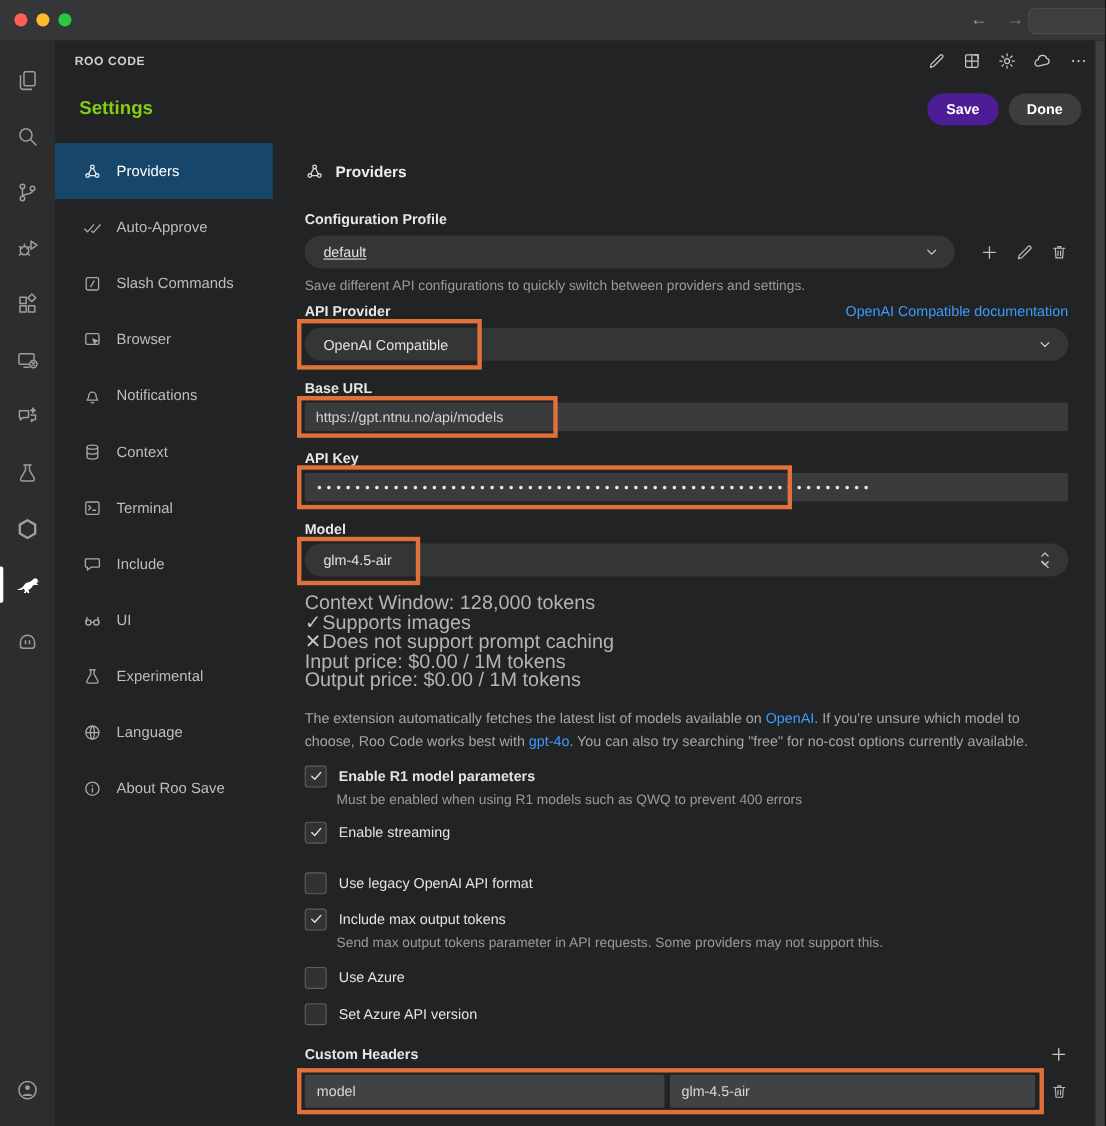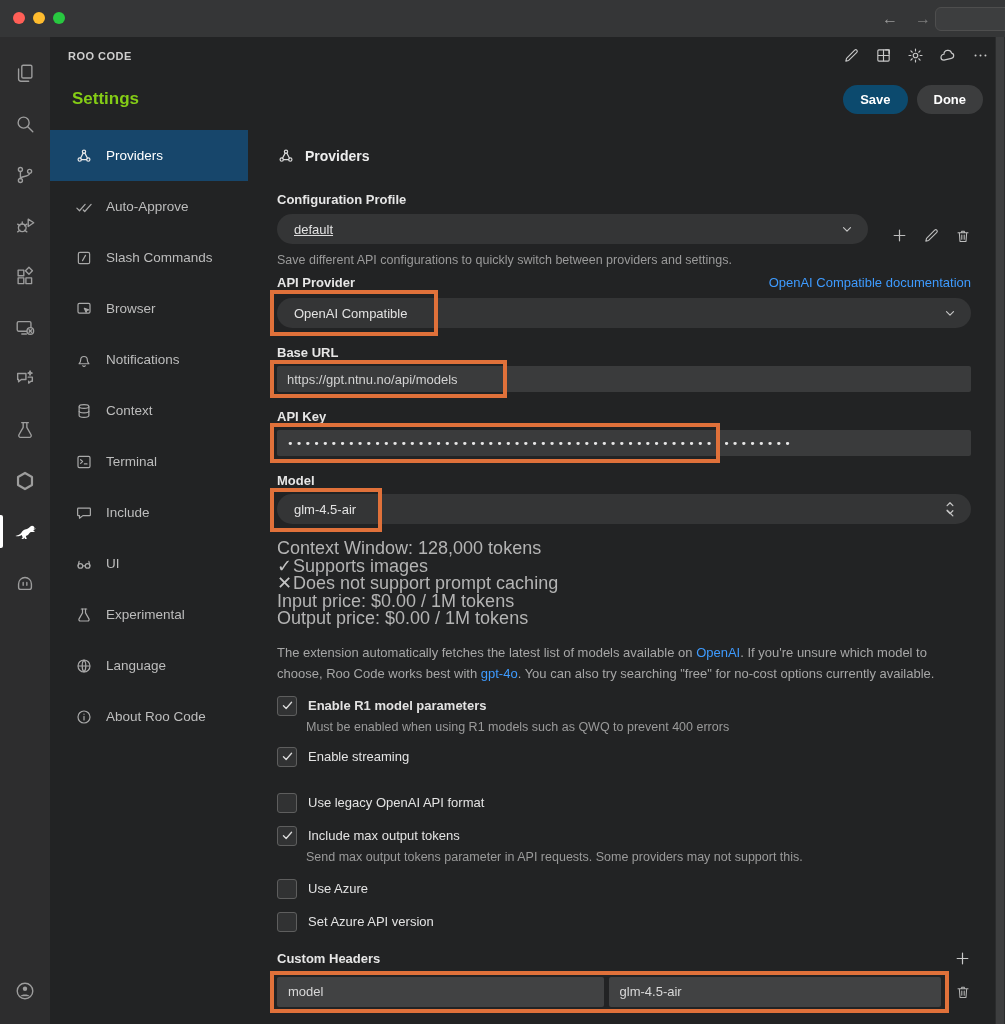--- a/index.html
+++ b/index.html
@@ -22,40 +22,40 @@
   
   .panel{position:absolute;left:50px;top:37px;right:0;bottom:0;background:#222324;display:flex;flex-direction:column;}
   .panel-hd{height:37px;display:flex;align-items:center;padding:0 16px 0 18px;flex:none;}
   .panel-title{font-size:11px;font-weight:700;letter-spacing:.5px;color:#cfcfcf;}
   .hd-icons{margin-left:auto;display:flex;gap:15px;color:#c8c8c8;}
   .hd-icons>*{cursor:pointer;}
   .settings-row{height:50px;display:flex;align-items:center;padding:0 22px;flex:none;}
   .settings-title{font-size:17px;font-weight:700;color:#84cc16;}
   .btns{margin-left:auto;display:flex;gap:9px;}
   .btn{height:29px;border-radius:15px;padding:0 17px;font-size:13px;font-weight:600;display:flex;align-items:center;color:#fff;border:none;cursor:pointer;}
-  .btn.save{background:#0c4a6e;}
+  .btn.save{background:#4c1d95;}
   .btn.done{background:#3c3d3e;}
   
   .body{flex:1;display:flex;min-height:0;}
   .nav{width:198px;flex:none;padding-top:6px;}
   .nav-item{height:51px;display:flex;align-items:center;gap:13px;padding-left:25px;color:#bdbdbd;font-size:13.5px;cursor:pointer;}
   .nav-item .nicon{color:#a9a9a9;flex:none;}
   .nav-item.active{background:#17466b;color:#fff;}
   .nav-item.active .nicon{color:#e9e9e9;}
   .content{flex:1;padding:23px 34px 0 29px;min-width:0;font-size:13px;}
   .sec-hd{display:flex;align-items:center;gap:10px;color:#ededed;font-weight:700;font-size:14px;margin-bottom:27px;}
   .flabel{font-size:13px;font-weight:700;color:#e6e6e6;margin-bottom:7px;}
   .frow{position:relative;}
   .pill-select{height:30px;background:#343536;border-radius:15px;display:flex;align-items:center;padding:0 14px 0 17px;color:#e2e2e2;font-size:13px;cursor:pointer;}
   .pill-select .sp{flex:1;}
   .ibox{height:26px;background:#3a3b3c;border-radius:2px;display:flex;align-items:center;padding:0 10px;color:#d2d2d2;font-size:13px;cursor:text;}
   .help{font-size:12.5px;color:#9a9a9a;margin-top:9px;}
   .label-link-row{display:flex;align-items:baseline;margin-top:8px;}
   .link{color:#3e9bff;cursor:pointer;font-size:13px;text-decoration:none;}
-  .cfg-row{display:flex;align-items:flex-end;gap:1px;text-decoration:underline;}
+  .cfg-row{display:flex;align-items:center;gap:1px;text-decoration:underline;}
   .cfg-icons{display:flex;align-items:center;gap:15px;margin-left:22px;color:#bdbdbd;}
   .cfg-icons>*{cursor:pointer;}
   .annot{position:absolute;border:4px solid #e0713a;pointer-events:none;z-index:6;}
   .dots{letter-spacing:2.1px;font-size:11px;color:#e8e8e8;font-family:"DejaVu Sans Mono",monospace;}
   .minfo{margin-top:16px;font-size:18px;color:#b4b4b4;line-height:17.5px;}
   .minfo .glyph{display:inline-block;width:16px;color:#c3c3c3;}
   .para{margin-top:14px;font-size:13px;color:#a6a6a6;line-height:21px;max-width:694px;}
   .cbrow{display:flex;align-items:center;gap:11px;color:#e3e3e3;font-size:13px;cursor:pointer;}
   .cb{width:18px;height:18px;border-radius:3px;background:#313233;border:1px solid #5e5e5e;flex:none;display:flex;align-items:center;justify-content:center;color:#dcdcdc;}
   .cbdesc{font-size:12.5px;color:#9a9a9a;margin:4px 0 0 29px;}
@@ -322,21 +322,21 @@
             </span>
           <span>Language</span>
         </div>
         <div class="nav-item">
           <span class="nicon">
               <svg width="18" height="18" viewBox="0 0 24 24" fill="none" stroke="currentColor" stroke-width="1.6" stroke-linecap="round">
                 <circle cx="12" cy="12" r="8"></circle>
                 <path d="M12 8.1v.2M12 11.2v4.8"></path>
               </svg>
             </span>
-          <span>About Roo Code</span>
+          <span>About Roo Save</span>
         </div>
       </div>
 
       <div class="content">
 
         <div class="sec-hd">
           <span style="color:#d8d8d8">
               <svg width="18" height="18" viewBox="0 0 24 24" fill="none" stroke="currentColor" stroke-width="1.6" stroke-linecap="round">
                 <circle cx="12" cy="6.3" r="2.2"></circle>
                 <circle cx="6.3" cy="16.8" r="2.2"></circle>

